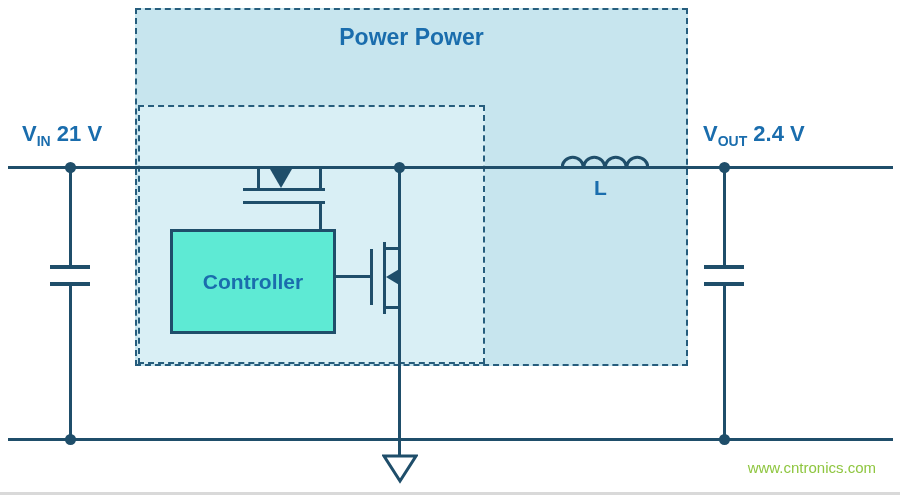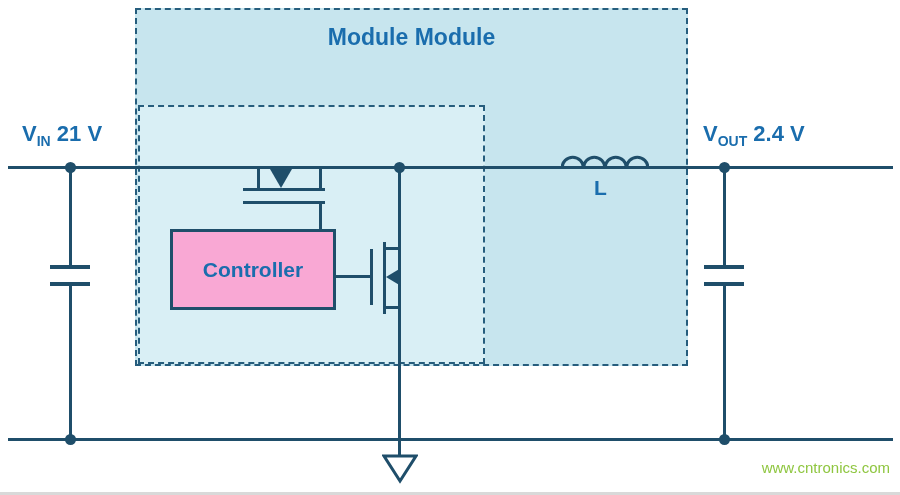--- a/index.html
+++ b/index.html
@@ -54,22 +54,22 @@
     white-space: nowrap;
   }
   .title-lbl { left: 135px; top: 24px; width: 553px; text-align: center; font-size: 23px; }
   .ic-lbl { left: 151px; top: 122px; font-size: 21px; }
   .v-lbl { font-size: 22px; top: 121px; }
   .v-lbl sub { font-size: 14px; font-weight: bold; }
   .l-lbl { left: 594px; top: 176px; font-size: 21px; }
 
   .controller-box {
     position: absolute;
-    left: 170px; top: 229px; width: 166px; height: 81px;
-    background: #f9a8d4;
+    left: 170px; top: 229px; width: 166px; height: 105px;
+    background: #5eead4;
     border: 3px solid var(--line);
     display: flex; align-items: center; justify-content: center;
     color: var(--label-text); font-weight: bold; font-size: 21px;
   }
 
   
   .arrow-down {
     position: absolute; width: 0; height: 0;
     border-left: 11px solid transparent;
     border-right: 11px solid transparent;
@@ -80,21 +80,21 @@
     border-top: 9px solid transparent;
     border-bottom: 9px solid transparent;
     border-right: 15px solid var(--line);
   }
 
   svg .stroke-line { stroke: var(--line); fill: none; stroke-width: 3; }
   svg .ground-tri { stroke: var(--line); fill: #ffffff; stroke-width: 3; stroke-linejoin: miter; }
 
   .watermark {
     position: absolute;
-    left: 690px; top: 459px; width: 200px;
+    left: 676px; top: 459px; width: 200px;
     text-align: right;
     color: var(--watermark);
     font-size: 15px;
   }
   .bottom-edge {
     position: absolute; left: 0; top: 492px; width: 900px; height: 3px;
     background: #d9d9d9;
   }
 </style>
 </head>
@@ -149,21 +149,21 @@
   <svg class="abs" style="left:382px; top:454px;" width="36" height="30">
     <polygon class="ground-tri" points="2,2 34,2 18,27"></polygon>
   </svg>
 
   <div class="dot" style="left:65px; top:162px;"></div>
   <div class="dot" style="left:394px; top:162px;"></div>
   <div class="dot" style="left:719px; top:162px;"></div>
   <div class="dot" style="left:65px; top:434px;"></div>
   <div class="dot" style="left:719px; top:434px;"></div>
 
-  <div class="lbl title-lbl">Module Module</div>
+  <div class="lbl title-lbl">Power Power</div>
 
   <div class="lbl v-lbl" style="left:22px;"><span>V</span><sub>IN</sub><span> 21 V</span></div>
 
   <div class="lbl v-lbl" style="left:703px;"><span>V</span><sub>OUT</sub><span> 2.4 V</span></div>
 
   <div class="lbl l-lbl">L</div>
 
   <div class="watermark">www.cntronics.com</div>
   <div class="bottom-edge"></div>
 

